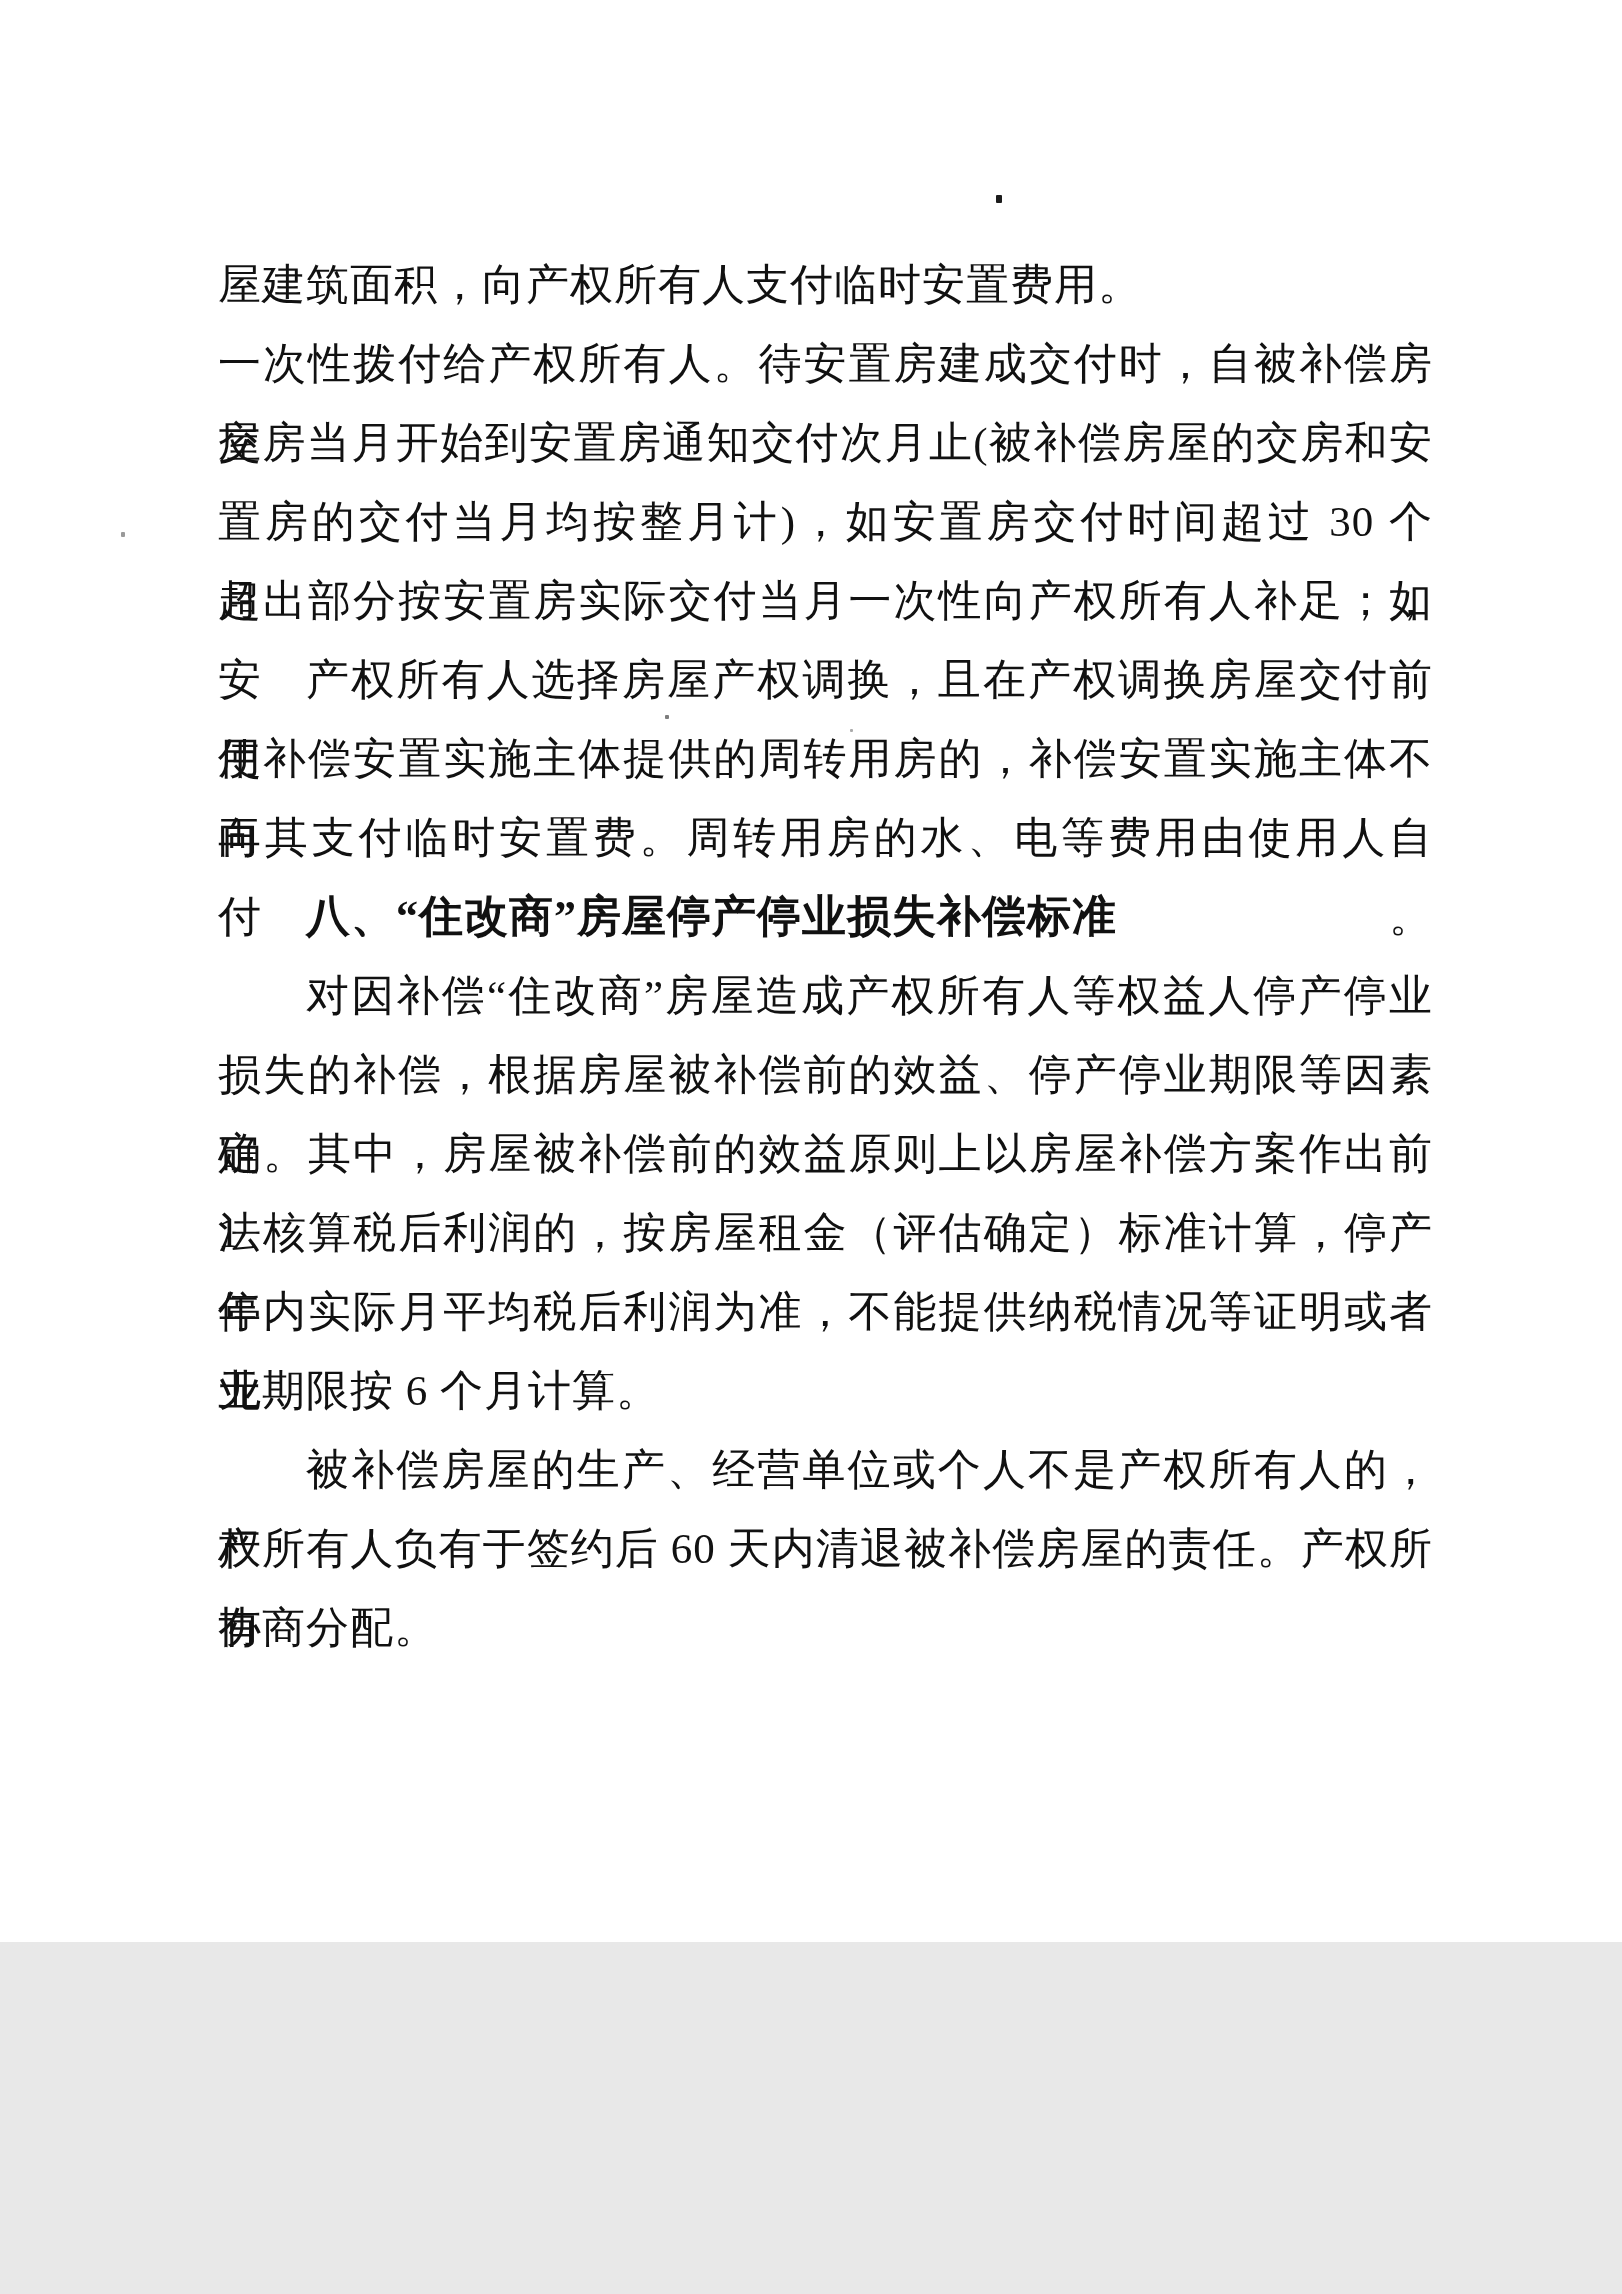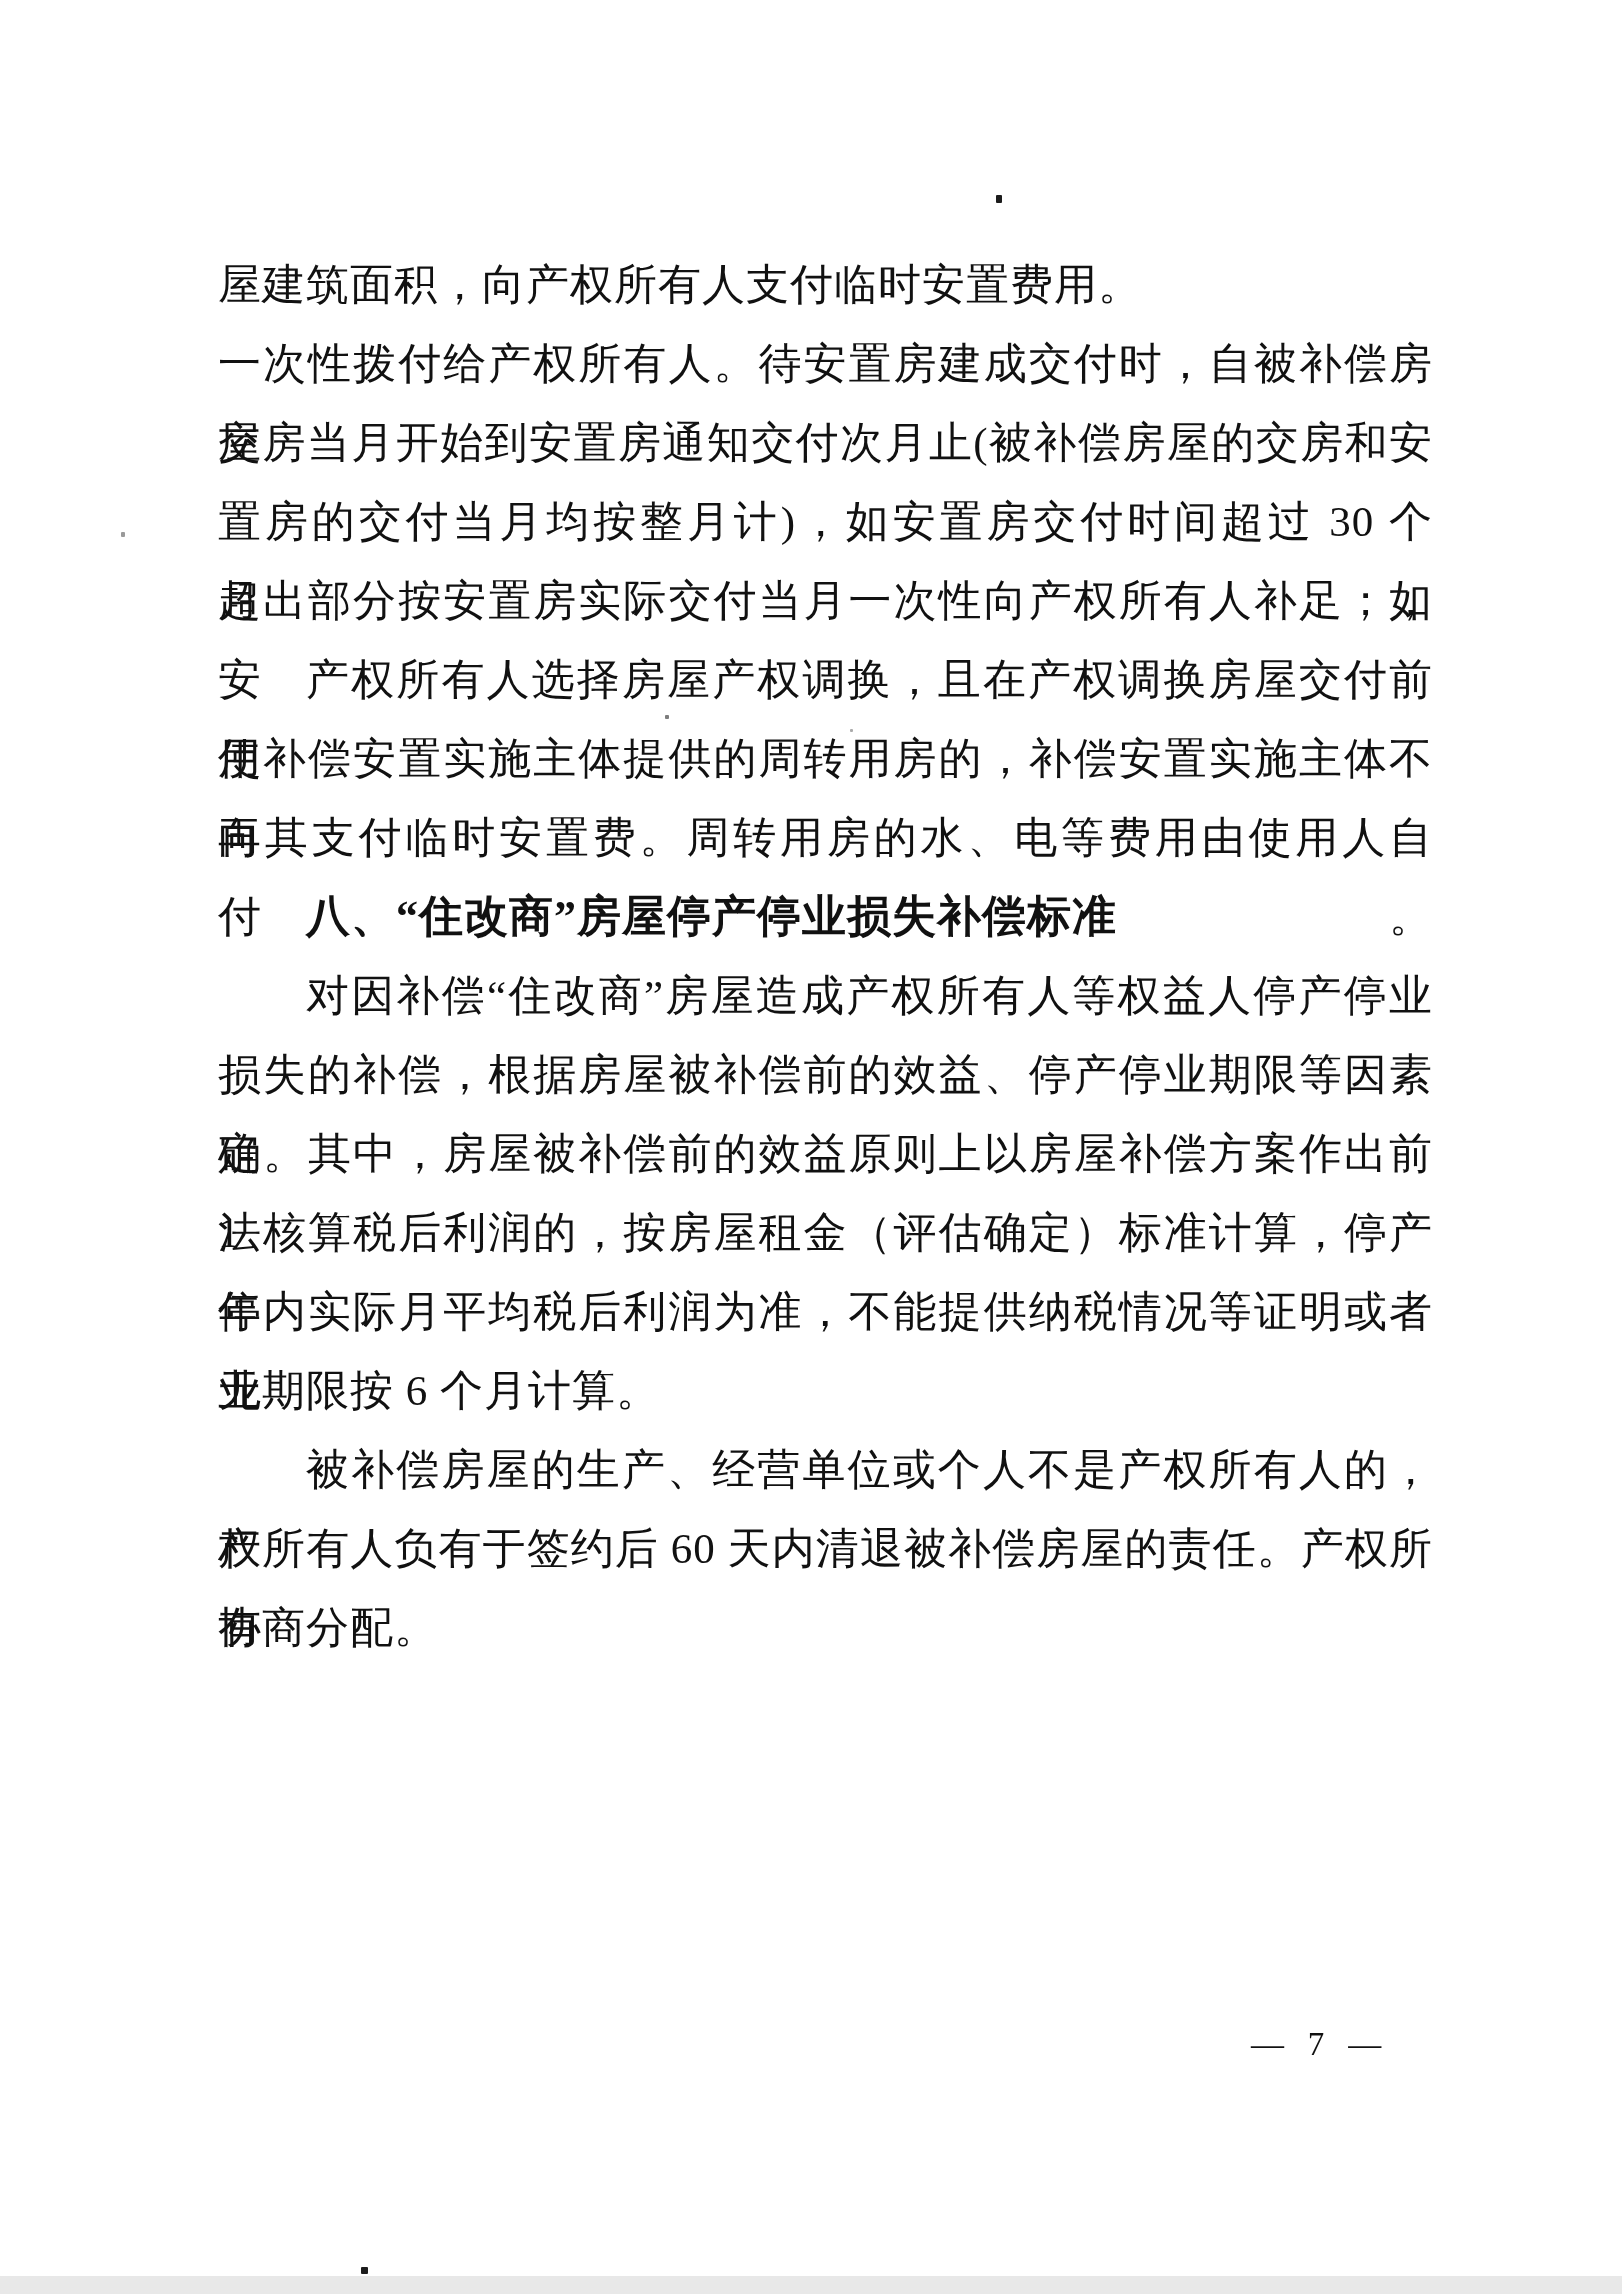--- a/index.html
+++ b/index.html
@@ -3,21 +3,21 @@
 <meta charset="utf-8">
 <style>
   html, body {
     margin: 0;
     padding: 0;
     background: #e8e8e8;
   }
   .page {
     position: relative;
     width: 1622px;
-    height: 2276px;
+    height: 1942px;
     background: #ffffff;
     overflow: hidden;
     color: #111111;
     font-family: "Liberation Serif", "DejaVu Serif", serif;
   }
   .text-block {
     position: absolute;
     left: 218px;
     top: 245px;
     width: 1215px;

